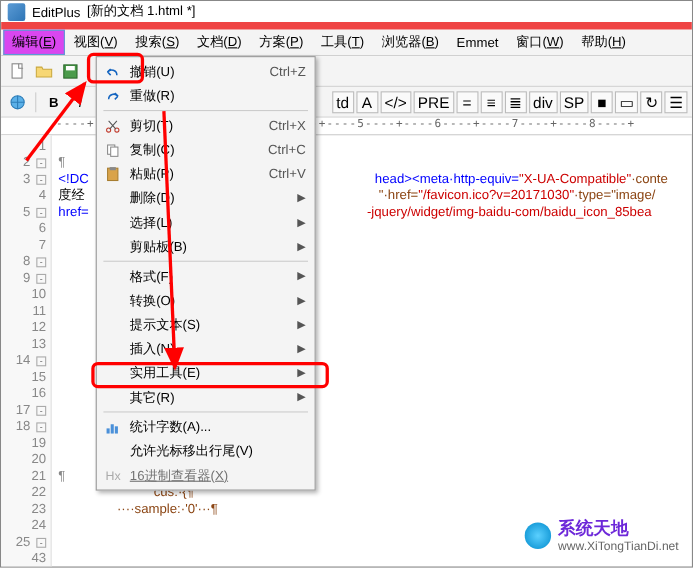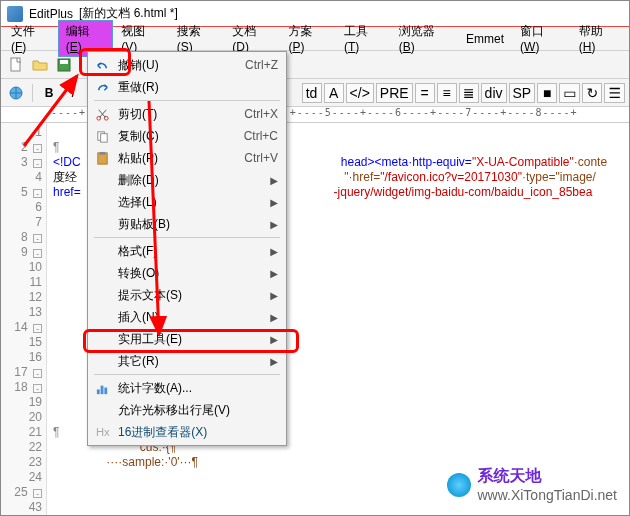--- a/index.html
+++ b/index.html
@@ -1,17 +1,17 @@
 <!DOCTYPE html>
 <html><head>
 <meta charset="utf-8">
 <style>
 * { margin: 0; padding: 0; box-sizing: border-box; font-family: "Microsoft YaHei", "SimSun", sans-serif; font-size: 12px; }
 body { background: #fff; width: 630px; height: 516px; overflow: hidden; border: 1px solid #888; position: relative; }
-.titlebar { height: 26px; background: #fff; display: flex; align-items: center; padding: 0 6px; gap: 6px; border-bottom: 1px solid #ef4444; }
+.titlebar { height: 26px; background: #fff; display: flex; align-items: center; padding: 0 6px; gap: 6px; border-bottom: 7px solid #ef4444; }
 .title-icon { width: 16px; height: 16px; background: linear-gradient(135deg,#5b9bd5,#2e75b6); border-radius: 2px; }
 .menubar { height: 24px; display: flex; align-items: center; padding: 0 2px; background: #f4f4f4; border-bottom: 1px solid #d0d0d0; }
 .menubar-item { padding: 3px 8px; cursor: default; color: #000; }
 .menubar-item.active { background: #d946ef; border: 1px solid #5b9bd5; padding: 2px 7px; position: relative; }
 .menubar-item .ul { text-decoration: underline; }
 .toolbar { height: 28px; background: #f4f4f4; border-bottom: 1px solid #d0d0d0; display: flex; align-items: center; padding: 0 4px; gap: 2px; }
 .tb-btn { width: 22px; height: 22px; display: flex; align-items: center; justify-content: center; border: 1px solid transparent; }
 .tb-sep { width: 1px; height: 18px; background: #ccc; margin: 0 3px; }
 .tb-svg { width: 16px; height: 16px; }
 .toolbar2 { height: 28px; background: #f4f4f4; border-bottom: 1px solid #d0d0d0; display: flex; align-items: center; padding: 0 4px; gap: 2px; }
@@ -28,41 +28,40 @@
 .kw-purple { color: #800080; }
 .kw-gray { color: #888; }
 .dropdown { position: absolute; top: 50px; left: 86px; width: 200px; background: #f4f4f4; border: 1px solid #999; box-shadow: 2px 2px 4px rgba(0,0,0,0.3); z-index: 100; padding: 2px; }
 .dd-row { display: flex; align-items: center; height: 22px; padding: 0 6px 0 2px; gap: 6px; }
 .dd-icon { width: 20px; height: 20px; display: flex; align-items: center; justify-content: center; }
 .dd-icon svg { width: 15px; height: 15px; }
 .dd-label { flex: 1; }
 .dd-accel { color: #555; }
 .dd-arrow { color: #555; font-size: 10px; }
 .dd-sep { height: 1px; background: #ccc; margin: 2px 4px; }
-.dd-disabled { color: #0c4a6e; }
+.dd-disabled { color: #737373; text-decoration: underline; }
 .highlight-menu { position: absolute; top: 47px; left: 78px; width: 52px; height: 28px; border: 3px solid #f00; border-radius: 6px; z-index: 101; pointer-events: none; }
 .highlight-tool { position: absolute; top: 328px; left: 82px; width: 216px; height: 24px; border: 3px solid #f00; border-radius: 6px; z-index: 101; pointer-events: none; }
 .arrow-anno { position: absolute; top: 70px; left: 18px; z-index: 102; pointer-events: none; }
 .arrow-anno2 { position: absolute; top: 98px; left: 138px; z-index: 102; pointer-events: none; }
 .watermark { position: absolute; bottom: 12px; right: 12px; display: flex; align-items: center; gap: 6px; z-index: 50; }
 .wm-icon { width: 24px; height: 24px; background: radial-gradient(#5bd0ff,#008acc); border-radius: 50%; }
 .wm-text { font-weight: bold; font-size: 16px; color: #6d28d9; }
-.wm-url { font-size: 14px; color: #666; display: block; }
+.wm-url { font-size: 11px; color: #666; display: block; }
 </style>
 </head>
 <body>
 
 <div class="titlebar">
   <div class="title-icon"></div>
   <span>EditPlus</span>
-  <span>[新的文档 6.html *]</span>
+  <span>[新的文档 1.html *]</span>
 </div>
 
 <div class="menubar" id="menubar">
-    <div class="menubar-item">文件(<span class="ul">F</span>)</div>
     <div class="menubar-item active">编辑(<span class="ul">E</span>)</div>
     <div class="menubar-item">视图(<span class="ul">V</span>)</div>
     <div class="menubar-item">搜索(<span class="ul">S</span>)</div>
     <div class="menubar-item">文档(<span class="ul">D</span>)</div>
     <div class="menubar-item">方案(<span class="ul">P</span>)</div>
     <div class="menubar-item">工具(<span class="ul">T</span>)</div>
     <div class="menubar-item">浏览器(<span class="ul">B</span>)</div>
     <div class="menubar-item">Emmet</div>
     <div class="menubar-item">窗口(<span class="ul">W</span>)</div>
     <div class="menubar-item">帮助(<span class="ul">H</span>)</div>

